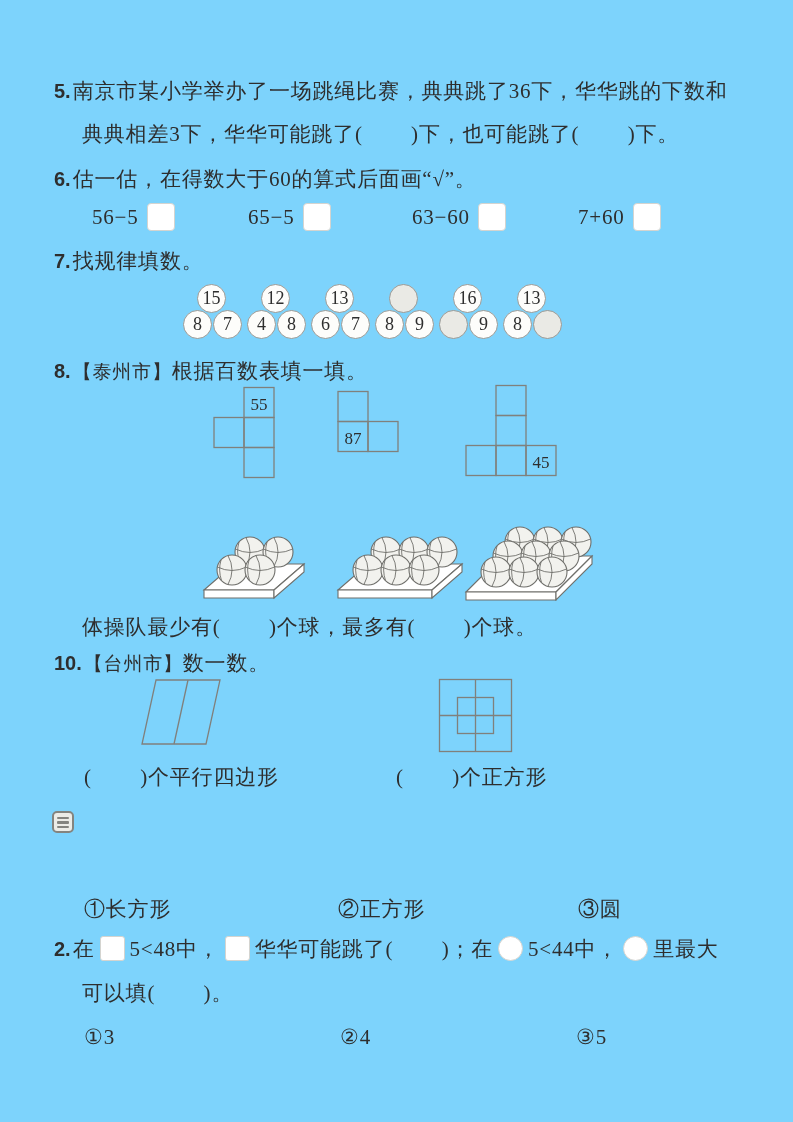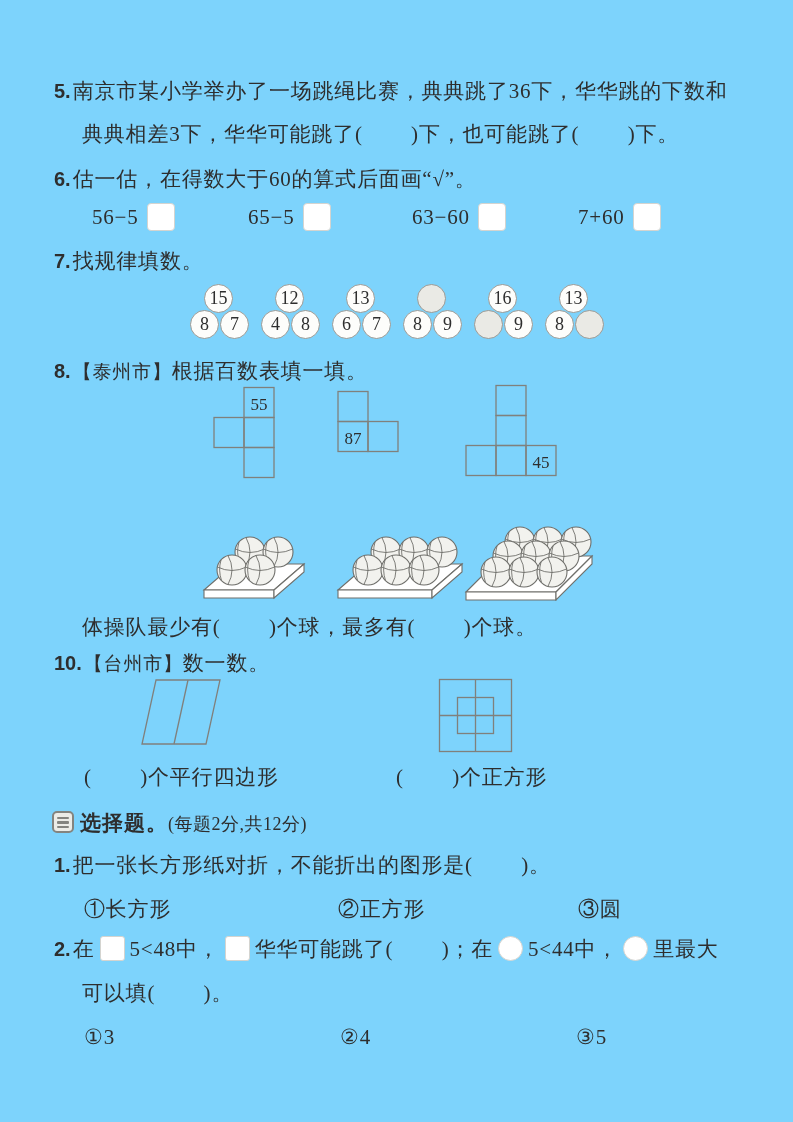--- a/index.html
+++ b/index.html
@@ -57,21 +57,21 @@
   <div class="t" style="top:78px;left:54px"><span class="qn">5.</span><span>南京市某小学举办了一场跳绳比赛，典典跳了36下，华华跳的下数和</span></div>
   <div class="t" style="top:121px;left:82px"><span>典典相差3下，华华可能跳了(        )下，也可能跳了(        )下。</span></div>
 
   <div class="t" style="top:166px;left:54px"><span class="qn">6.</span><span>估一估，在得数大于60的算式后面画“√”。</span></div>
   <div class="t" style="top:203px;left:92px"><span>56−5</span><span class="ansbox"></span></div>
   <div class="t" style="top:203px;left:248px"><span>65−5</span><span class="ansbox"></span></div>
   <div class="t" style="top:203px;left:412px"><span>63−60</span><span class="ansbox"></span></div>
   <div class="t" style="top:203px;left:578px"><span>7+60</span><span class="ansbox"></span></div>
 
   <div class="t" style="top:248px;left:54px"><span class="qn">7.</span><span>找规律填数。</span></div>
-  <div class="row" style="top:284px;left:187px;gap:7px">
+  <div class="row" style="top:284px;left:180px;">
     <div class="tri-group">
         <div class="circ top">15</div>
         <div class="circ bl">8</div>
         <div class="circ br">7</div>
       </div>
     <div class="tri-group">
         <div class="circ top">12</div>
         <div class="circ bl">4</div>
         <div class="circ br">8</div>
       </div>
@@ -168,23 +168,21 @@
     <rect class="ln" x="21.5" y="21.5" width="36" height="36"></rect>
   </svg>
   <div class="t" style="top:764px;left:396px"><span>(        )个正方形</span></div>
   <div class="t" style="top:764px;left:84px"><span>(        )个平行四边形</span></div>
 
   <span class="list-icon">
       <i></i>
       <i></i>
       <i></i>
     </span>
-  <div class="t" style="top:810px;left:80px"><span class="sec-title">选择题。</span><span class="score">(每题2分,共12分)</span></div>
 
-  <div class="t" style="top:852px;left:54px"><span class="qn">1.</span><span>把一张长方形纸对折，不能折出的图形是(        )。</span></div>
   <div class="t" style="top:896px;left:84px"><span>①长方形</span></div>
   <div class="t" style="top:896px;left:338px"><span>②正方形</span></div>
   <div class="t" style="top:896px;left:578px"><span>③圆</span></div>
 
   <div class="t" style="top:936px;left:54px"><span class="qn">2.</span><span>在</span><span class="inline-sq"></span><span>5&lt;48中，</span><span class="inline-sq"></span><span>华华可能跳了(        )；在</span><span class="inline-circ"></span><span>5&lt;44中，</span><span class="inline-circ"></span><span>里最大</span></div>
   <div class="t" style="top:980px;left:82px"><span>可以填(        )。</span></div>
   <div class="t" style="top:1024px;left:84px"><span>①3</span></div>
   <div class="t" style="top:1024px;left:340px"><span>②4</span></div>
   <div class="t" style="top:1024px;left:576px"><span>③5</span></div>
 

